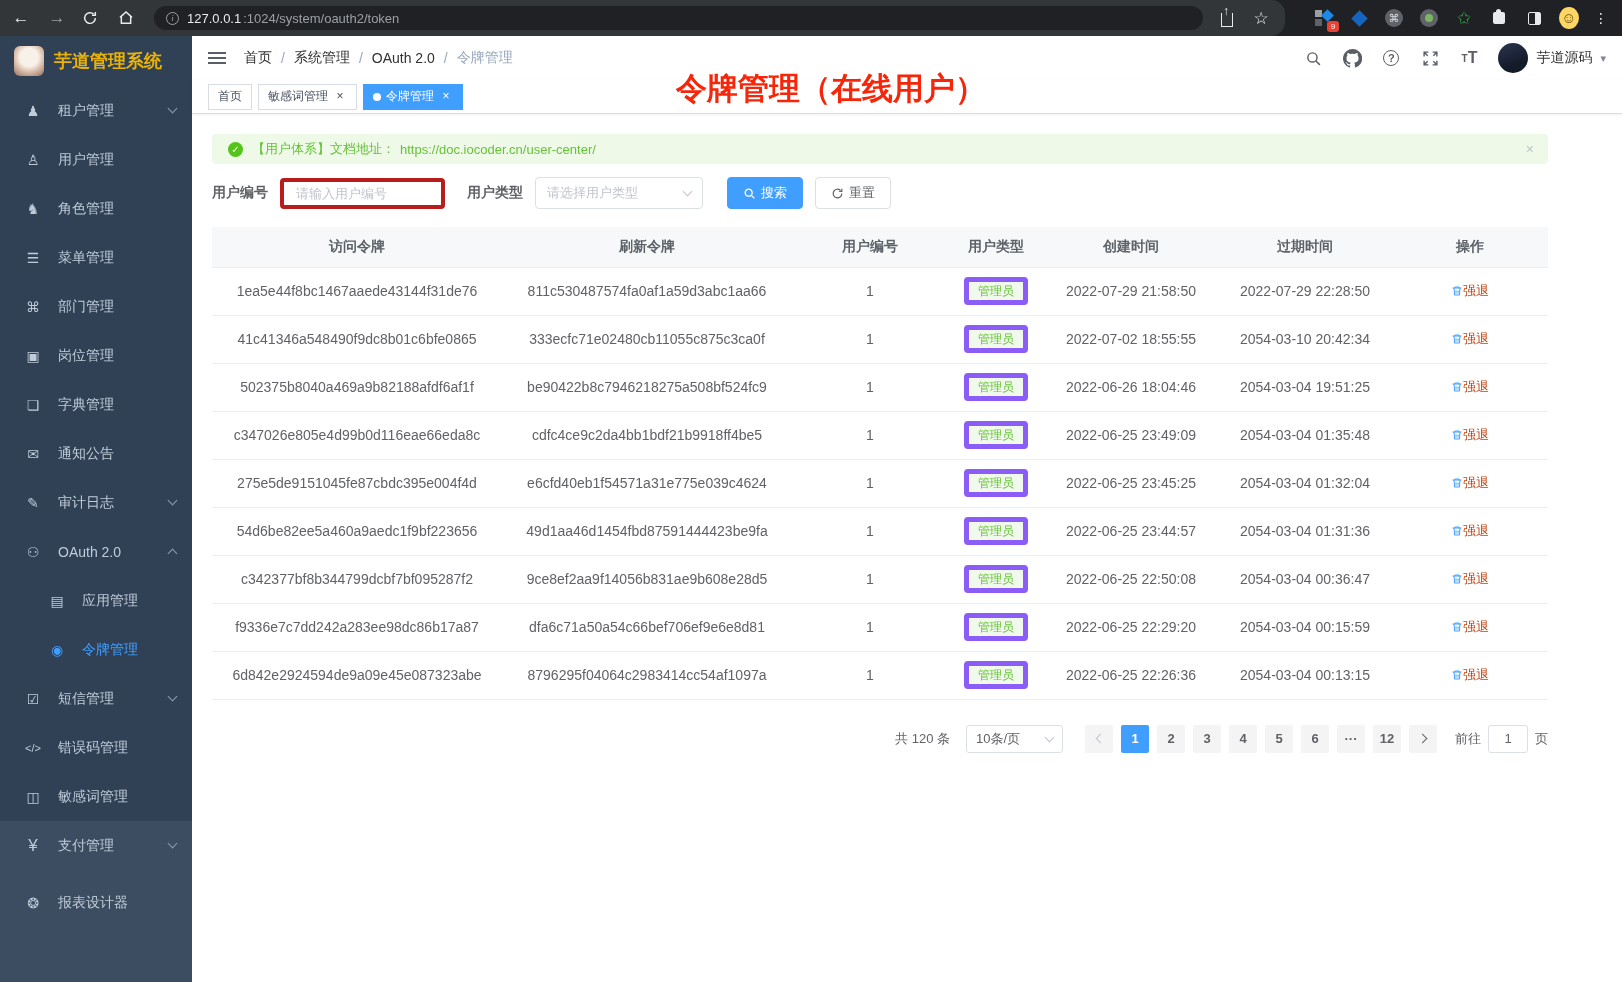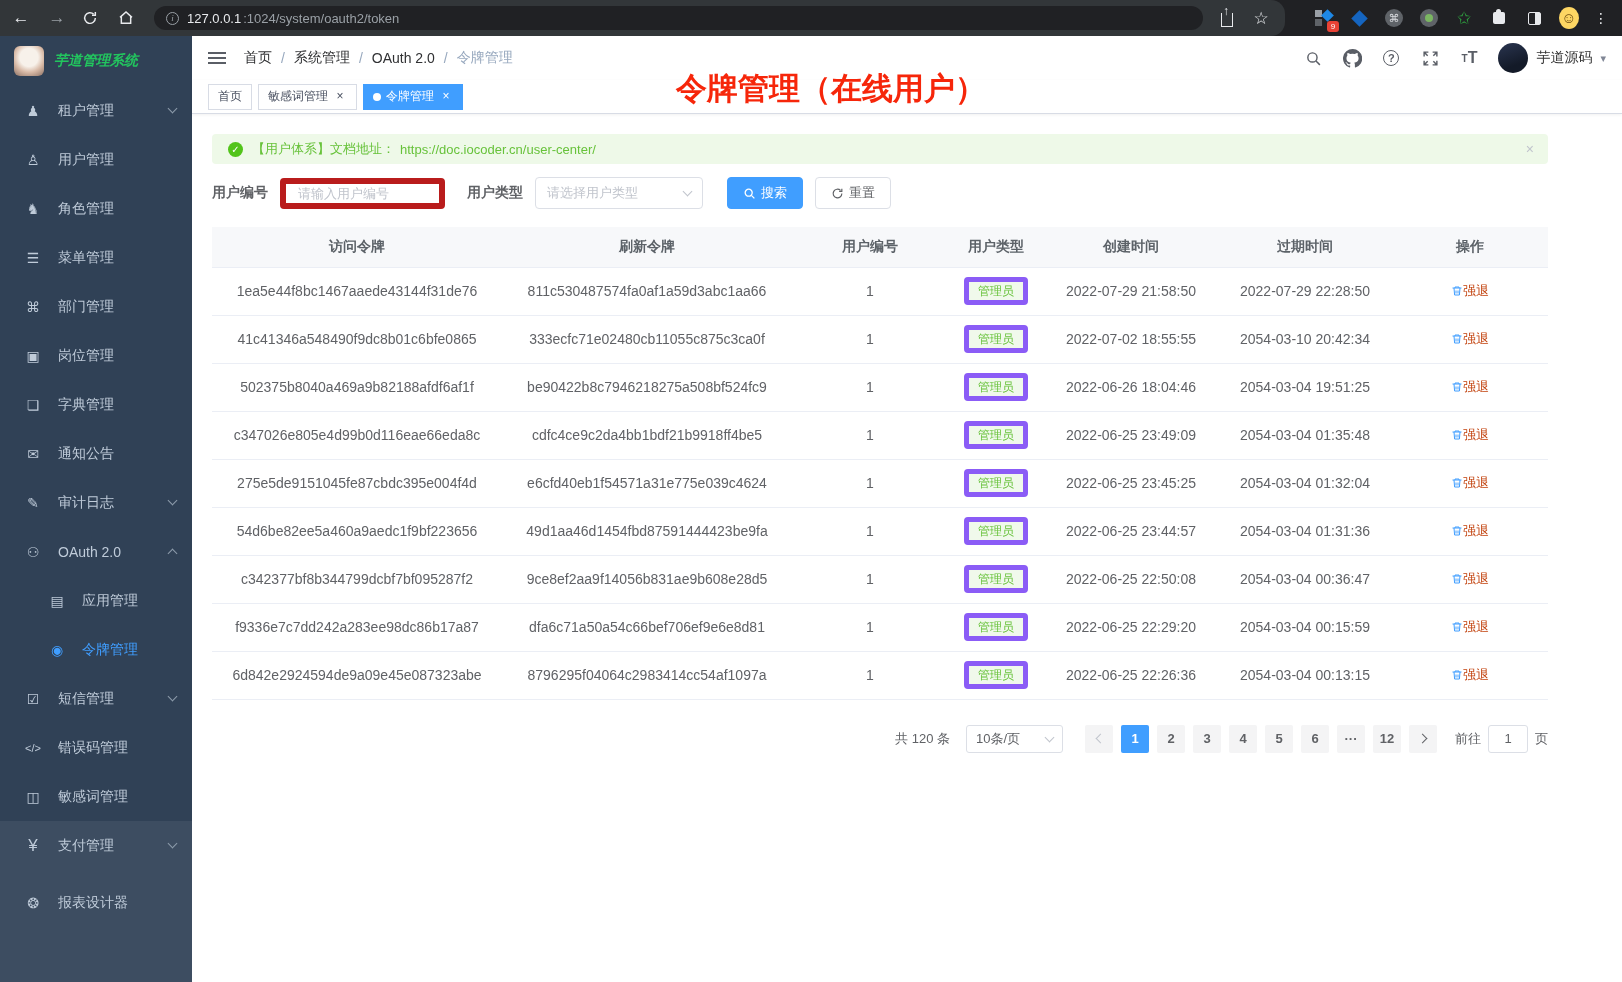--- a/index.html
+++ b/index.html
@@ -34,21 +34,21 @@
   .sidepanel { width:13px; height:13px; border:1.5px solid #e8eaed; border-radius:2px; position:relative; }
   .sidepanel:before { content:""; position:absolute; right:0; top:0; width:5px; height:100%; background:#e8eaed; }
   .b-avatar { width:22px; height:22px; border-radius:50%; background:#fdd663; color:#6d4c11; font-size:15px; line-height:21px; text-align:center; }
   .kebab { color:#e8eaed; font-size:14px; letter-spacing:0; cursor:pointer; }
 
   
   .app { display:flex; height:946px; }
   .sidebar { width:192px; background:#304156; display:flex; flex-direction:column; flex-shrink:0; }
   .logo { height:50px; display:flex; align-items:center; gap:10px; padding:0 14px; cursor:pointer; }
   .logo-img { width:30px; height:30px; border-radius:6px; background:radial-gradient(circle at 50% 38%, #f7f1ea 0 38%, #d9bba8 62%, #8a6f62 100%); flex-shrink:0; }
-  .logo-title { color:#22c55e; font-weight:bold; font-size:14px; white-space:nowrap;font-style:italic; }
+  .logo-title { color:#eab308; font-weight:bold; font-size:18px; white-space:nowrap; }
   .menu { flex:0 0 auto; }
   .s-item { height:49px; display:flex; align-items:center; padding:0 16px 0 22px; font-size:14px; color:#bfcbd9; cursor:pointer; }
   .s-item .s-icon { width:22px; margin-right:14px; text-align:center; font-size:14px; flex-shrink:0; }
   .s-item.child { padding-left:46px; }
   .s-item.active { color:#409eff; }
   .s-label { white-space:nowrap; }
   .chev { margin-left:auto; width:7px; height:7px; border-right:1.4px solid #8d9cab; border-bottom:1.4px solid #8d9cab; flex-shrink:0; }
   .chev.down { transform:rotate(45deg); margin-top:-4px; }
   .chev.up { transform:rotate(-135deg); margin-top:4px; }
   .s-bottom { flex:1; background:#3d4d61; }
@@ -83,21 +83,21 @@
 
   
   .content { width:1336px; margin:20px 0 0 20px; }
   .alert { height:30px; background:#eef9e8; border-radius:4px; display:flex; align-items:center; padding:0 16px; font-size:13px; color:#67c23a; position:relative; }
   .alert-check { width:15px; height:15px; border-radius:50%; background:#52c41a; color:#fff; font-size:10px; display:flex; align-items:center; justify-content:center; margin-right:9px; flex-shrink:0; }
   .alert-link { color:#67c23a; text-decoration:none; margin-left:5px; }
   .alert-close { position:absolute; right:14px; top:7px; color:#c0c4cc; font-size:14px; cursor:pointer; }
 
   .filters { display:flex; align-items:center; margin-top:13px; font-size:14px; color:#606266; }
   .f-label { font-weight:700; color:#606266; margin-right:12px; }
-  .f-input { width:165px; height:31px; border:6px solid #b91c1c; border-radius:4px; padding:0 12px; font-size:13px; color:#606266; outline:none; margin-right:22px; }
+  .f-input { width:165px; height:31px; border:4px solid #b91c1c; border-radius:4px; padding:0 12px; font-size:13px; color:#606266; outline:none; margin-right:22px; }
   .f-input::placeholder { color:#c0c4cc; }
   .f-select { width:168px; height:32px; border:1px solid #dcdfe6; border-radius:4px; display:flex; align-items:center; justify-content:space-between; padding:0 11px; color:#c0c4cc; font-size:13px; margin-right:12px; cursor:pointer; }
   .sel-chev { width:7px; height:7px; border-right:1.3px solid #c0c4cc; border-bottom:1.3px solid #c0c4cc; transform:rotate(45deg); margin-top:-3px; }
   .btn { height:32px; border-radius:4px; padding:0 15px; font-size:13px; display:inline-flex; align-items:center; gap:5px; cursor:pointer;font-family:Liberation Mono, monospace; }
   .btn-primary { background:#409eff; border:1px solid #409eff; color:#fff; margin-left:12px; }
   .btn-plain { background:#fff; border:1px solid #dcdfe6; color:#606266; margin-left:12px; }
 
   table.grid { width:100%; border-collapse:collapse; margin-top:18px; font-size:14px; color:#606266; table-layout:fixed; }
   .grid th { background:#f7f8fa; font-weight:700; height:40px; text-align:center; border-bottom:1px solid #ebeef5; font-size:14px; color:#5c6268; }
   .grid td { height:48px; text-align:center; border-bottom:1px solid #ebeef5; overflow:hidden; white-space:nowrap; }

